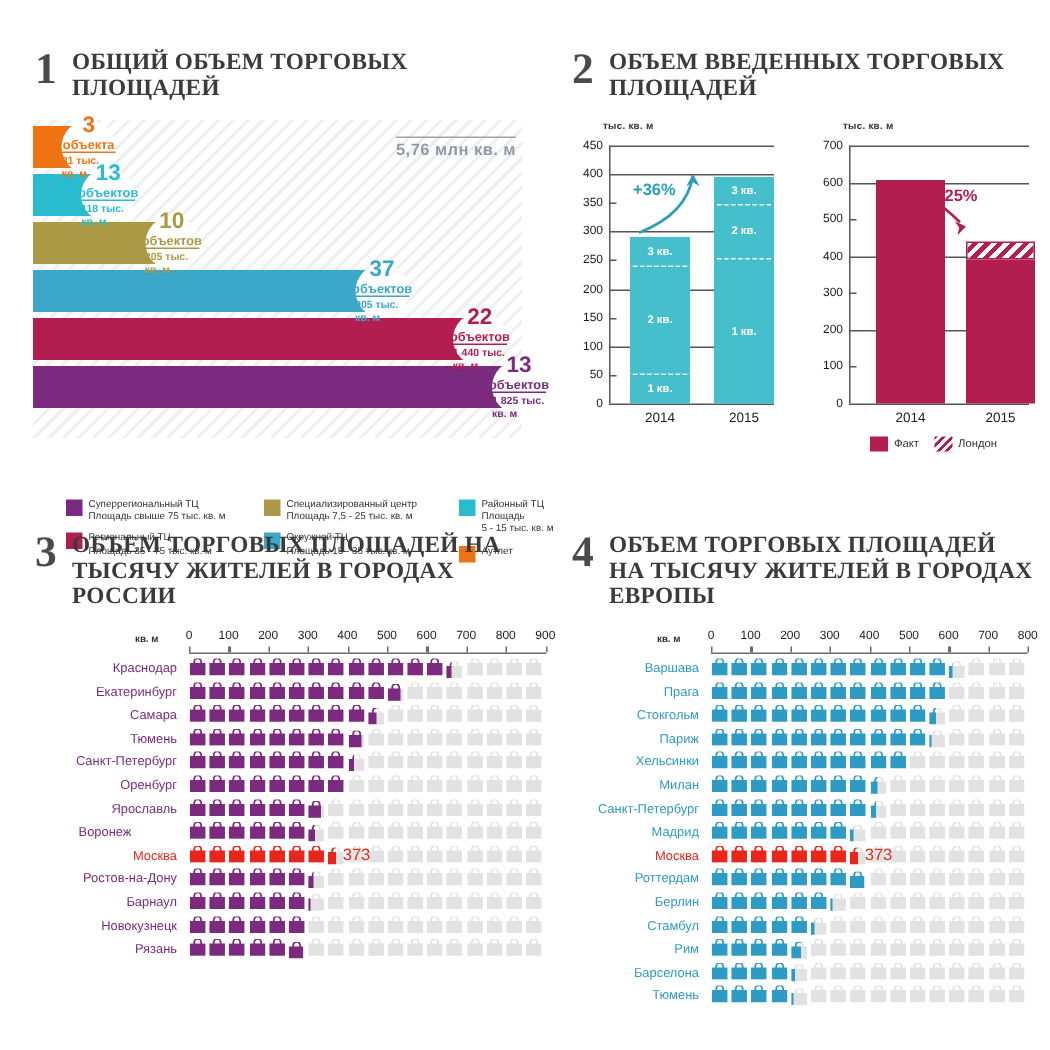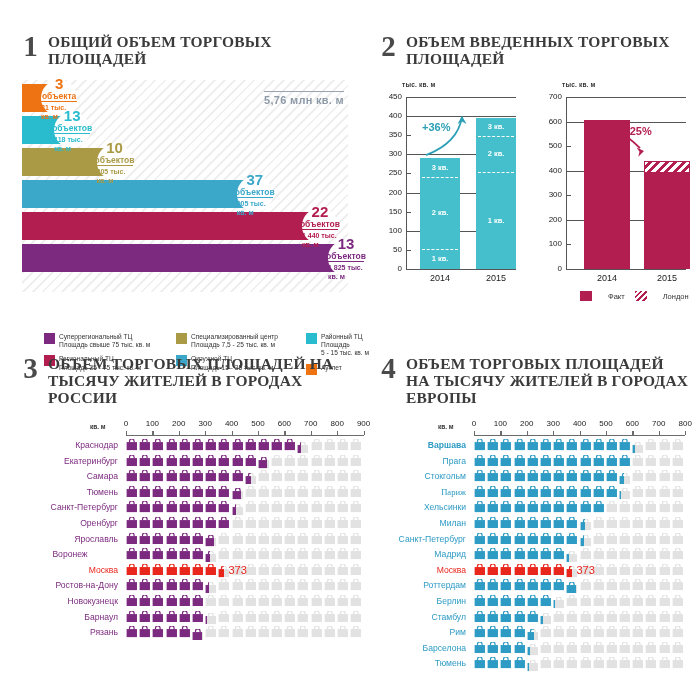--- a/index.html
+++ b/index.html
@@ -65,21 +65,21 @@
   #panel2{left:380px;top:33px;width:310px;}
   .p2wrap{position:relative;margin-top:14px;width:312px;height:216px;}
   .axunit{font-size:6.5px;font-weight:700;color:#333;letter-spacing:.2px;}
   .chartbox{position:relative;}
   .ytick{position:absolute;font-size:8px;color:#1b1b1b;text-align:right;width:22px;}
   .seglab{position:absolute;width:100%;text-align:center;color:#fff;font-size:7.5px;font-weight:700;}
   .xlab{position:absolute;font-size:9px;color:#1b1b1b;text-align:center;}
   .badge2{position:absolute;font-size:11px;font-weight:700;}
   .p2legend{position:absolute;display:flex;gap:10px;align-items:center;font-size:7.5px;color:#333;}
   .p2legend .sw{width:12px;height:10px;}
-  .p2legend .it{display:flex;gap:16px;align-items:center;}
+  .p2legend .it{display:flex;gap:4px;}
 
   
   #panel3{left:22px;top:355px;width:340px;}
   #panel4{left:380px;top:355px;width:310px;}
   .pictwrap{position:relative;margin-top:9px;}
   .axrow{position:relative;height:24px;}
   .axunit2{position:absolute;font-size:6.5px;font-weight:700;color:#333;}
   .axnum{position:absolute;font-size:8px;color:#1b1b1b;text-align:center;width:24px;}
   .axline{position:absolute;height:1.2px;background:#6b6b6b;}
   .axtk{position:absolute;width:1.2px;height:4px;background:#6b6b6b;}
@@ -1520,20 +1520,141 @@
             </span>
             <span class="ic" style="width:13.2px">
               <svg width="11.6" height="11.5" viewBox="0 0 12 12">
       <path d="M0.6 3.2 H11.4 V11.6 H0.6 Z" fill="#e2e2e2"></path>
       <path d="M3.6 3.4 V2.3 a2.4 2.4 0 0 1 4.8 0 V3.4" fill="none" stroke="#e2e2e2" stroke-width="1.25"></path>
     </svg>
             </span>
           </div>
         </div>
         <div class="citerow">
+          <div class="cityname" style="width: 96px; left: 0px; color: rgb(124, 42, 127);">Барнаул</div>
+          <div class="icons" style="left: 104px;">
+            <span class="ic" style="width:13.2px">
+              <svg width="11.6" height="11.5" viewBox="0 0 12 12">
+      <path d="M0.6 3.2 H11.4 V11.6 H0.6 Z" fill="#7c2a7f"></path>
+      <path d="M3.6 3.4 V2.3 a2.4 2.4 0 0 1 4.8 0 V3.4" fill="none" stroke="#7c2a7f" stroke-width="1.25"></path>
+    </svg>
+            </span>
+            <span class="ic" style="width:13.2px">
+              <svg width="11.6" height="11.5" viewBox="0 0 12 12">
+      <path d="M0.6 3.2 H11.4 V11.6 H0.6 Z" fill="#7c2a7f"></path>
+      <path d="M3.6 3.4 V2.3 a2.4 2.4 0 0 1 4.8 0 V3.4" fill="none" stroke="#7c2a7f" stroke-width="1.25"></path>
+    </svg>
+            </span>
+            <span class="ic" style="width:13.2px">
+              <svg width="11.6" height="11.5" viewBox="0 0 12 12">
+      <path d="M0.6 3.2 H11.4 V11.6 H0.6 Z" fill="#7c2a7f"></path>
+      <path d="M3.6 3.4 V2.3 a2.4 2.4 0 0 1 4.8 0 V3.4" fill="none" stroke="#7c2a7f" stroke-width="1.25"></path>
+    </svg>
+            </span>
+            <span class="ic" style="width:13.2px">
+              <svg width="11.6" height="11.5" viewBox="0 0 12 12">
+      <path d="M0.6 3.2 H11.4 V11.6 H0.6 Z" fill="#7c2a7f"></path>
+      <path d="M3.6 3.4 V2.3 a2.4 2.4 0 0 1 4.8 0 V3.4" fill="none" stroke="#7c2a7f" stroke-width="1.25"></path>
+    </svg>
+            </span>
+            <span class="ic" style="width:13.2px">
+              <svg width="11.6" height="11.5" viewBox="0 0 12 12">
+      <path d="M0.6 3.2 H11.4 V11.6 H0.6 Z" fill="#7c2a7f"></path>
+      <path d="M3.6 3.4 V2.3 a2.4 2.4 0 0 1 4.8 0 V3.4" fill="none" stroke="#7c2a7f" stroke-width="1.25"></path>
+    </svg>
+            </span>
+            <span class="ic" style="width:13.2px">
+              <svg width="11.6" height="11.5" viewBox="0 0 12 12">
+      <path d="M0.6 3.2 H11.4 V11.6 H0.6 Z" fill="#7c2a7f"></path>
+      <path d="M3.6 3.4 V2.3 a2.4 2.4 0 0 1 4.8 0 V3.4" fill="none" stroke="#7c2a7f" stroke-width="1.25"></path>
+    </svg>
+            </span>
+            <span class="ic" style="width:13.2px"><span style="position:relative;display:inline-block;width:11.6px;height:11.5px">
+      <span style="position:absolute;inset:0">
+                  <svg width="11.6" height="11.5" viewBox="0 0 12 12">
+      <path d="M0.6 3.2 H11.4 V11.6 H0.6 Z" fill="#e2e2e2"></path>
+      <path d="M3.6 3.4 V2.3 a2.4 2.4 0 0 1 4.8 0 V3.4" fill="none" stroke="#e2e2e2" stroke-width="1.25"></path>
+    </svg>
+                </span>
+      <span style="position:absolute;inset:0;overflow:hidden;width:2.320000000000002px">
+                  <svg width="11.6" height="11.5" viewBox="0 0 12 12">
+      <path d="M0.6 3.2 H11.4 V11.6 H0.6 Z" fill="#7c2a7f"></path>
+      <path d="M3.6 3.4 V2.3 a2.4 2.4 0 0 1 4.8 0 V3.4" fill="none" stroke="#7c2a7f" stroke-width="1.25"></path>
+    </svg>
+                </span>
+    </span></span>
+            <span class="ic" style="width:13.2px">
+              <svg width="11.6" height="11.5" viewBox="0 0 12 12">
+      <path d="M0.6 3.2 H11.4 V11.6 H0.6 Z" fill="#e2e2e2"></path>
+      <path d="M3.6 3.4 V2.3 a2.4 2.4 0 0 1 4.8 0 V3.4" fill="none" stroke="#e2e2e2" stroke-width="1.25"></path>
+    </svg>
+            </span>
+            <span class="ic" style="width:13.2px">
+              <svg width="11.6" height="11.5" viewBox="0 0 12 12">
+      <path d="M0.6 3.2 H11.4 V11.6 H0.6 Z" fill="#e2e2e2"></path>
+      <path d="M3.6 3.4 V2.3 a2.4 2.4 0 0 1 4.8 0 V3.4" fill="none" stroke="#e2e2e2" stroke-width="1.25"></path>
+    </svg>
+            </span>
+            <span class="ic" style="width:13.2px">
+              <svg width="11.6" height="11.5" viewBox="0 0 12 12">
+      <path d="M0.6 3.2 H11.4 V11.6 H0.6 Z" fill="#e2e2e2"></path>
+      <path d="M3.6 3.4 V2.3 a2.4 2.4 0 0 1 4.8 0 V3.4" fill="none" stroke="#e2e2e2" stroke-width="1.25"></path>
+    </svg>
+            </span>
+            <span class="ic" style="width:13.2px">
+              <svg width="11.6" height="11.5" viewBox="0 0 12 12">
+      <path d="M0.6 3.2 H11.4 V11.6 H0.6 Z" fill="#e2e2e2"></path>
+      <path d="M3.6 3.4 V2.3 a2.4 2.4 0 0 1 4.8 0 V3.4" fill="none" stroke="#e2e2e2" stroke-width="1.25"></path>
+    </svg>
+            </span>
+            <span class="ic" style="width:13.2px">
+              <svg width="11.6" height="11.5" viewBox="0 0 12 12">
+      <path d="M0.6 3.2 H11.4 V11.6 H0.6 Z" fill="#e2e2e2"></path>
+      <path d="M3.6 3.4 V2.3 a2.4 2.4 0 0 1 4.8 0 V3.4" fill="none" stroke="#e2e2e2" stroke-width="1.25"></path>
+    </svg>
+            </span>
+            <span class="ic" style="width:13.2px">
+              <svg width="11.6" height="11.5" viewBox="0 0 12 12">
+      <path d="M0.6 3.2 H11.4 V11.6 H0.6 Z" fill="#e2e2e2"></path>
+      <path d="M3.6 3.4 V2.3 a2.4 2.4 0 0 1 4.8 0 V3.4" fill="none" stroke="#e2e2e2" stroke-width="1.25"></path>
+    </svg>
+            </span>
+            <span class="ic" style="width:13.2px">
+              <svg width="11.6" height="11.5" viewBox="0 0 12 12">
+      <path d="M0.6 3.2 H11.4 V11.6 H0.6 Z" fill="#e2e2e2"></path>
+      <path d="M3.6 3.4 V2.3 a2.4 2.4 0 0 1 4.8 0 V3.4" fill="none" stroke="#e2e2e2" stroke-width="1.25"></path>
+    </svg>
+            </span>
+            <span class="ic" style="width:13.2px">
+              <svg width="11.6" height="11.5" viewBox="0 0 12 12">
+      <path d="M0.6 3.2 H11.4 V11.6 H0.6 Z" fill="#e2e2e2"></path>
+      <path d="M3.6 3.4 V2.3 a2.4 2.4 0 0 1 4.8 0 V3.4" fill="none" stroke="#e2e2e2" stroke-width="1.25"></path>
+    </svg>
+            </span>
+            <span class="ic" style="width:13.2px">
+              <svg width="11.6" height="11.5" viewBox="0 0 12 12">
+      <path d="M0.6 3.2 H11.4 V11.6 H0.6 Z" fill="#e2e2e2"></path>
+      <path d="M3.6 3.4 V2.3 a2.4 2.4 0 0 1 4.8 0 V3.4" fill="none" stroke="#e2e2e2" stroke-width="1.25"></path>
+    </svg>
+            </span>
+            <span class="ic" style="width:13.2px">
+              <svg width="11.6" height="11.5" viewBox="0 0 12 12">
+      <path d="M0.6 3.2 H11.4 V11.6 H0.6 Z" fill="#e2e2e2"></path>
+      <path d="M3.6 3.4 V2.3 a2.4 2.4 0 0 1 4.8 0 V3.4" fill="none" stroke="#e2e2e2" stroke-width="1.25"></path>
+    </svg>
+            </span>
+            <span class="ic" style="width:13.2px">
+              <svg width="11.6" height="11.5" viewBox="0 0 12 12">
+      <path d="M0.6 3.2 H11.4 V11.6 H0.6 Z" fill="#e2e2e2"></path>
+      <path d="M3.6 3.4 V2.3 a2.4 2.4 0 0 1 4.8 0 V3.4" fill="none" stroke="#e2e2e2" stroke-width="1.25"></path>
+    </svg>
+            </span>
+          </div>
+        </div>
+        <div class="citerow">
           <div class="cityname" style="width: 96px; left: 0px; color: rgb(124, 42, 127);">Новокузнецк</div>
           <div class="icons" style="left: 104px;">
             <span class="ic" style="width:13.2px">
               <svg width="11.6" height="11.5" viewBox="0 0 12 12">
       <path d="M0.6 3.2 H11.4 V11.6 H0.6 Z" fill="#7c2a7f"></path>
       <path d="M3.6 3.4 V2.3 a2.4 2.4 0 0 1 4.8 0 V3.4" fill="none" stroke="#7c2a7f" stroke-width="1.25"></path>
     </svg>
             </span>
             <span class="ic" style="width:13.2px">
               <svg width="11.6" height="11.5" viewBox="0 0 12 12">
@@ -1564,141 +1685,20 @@
       <path d="M0.6 3.2 H11.4 V11.6 H0.6 Z" fill="#7c2a7f"></path>
       <path d="M3.6 3.4 V2.3 a2.4 2.4 0 0 1 4.8 0 V3.4" fill="none" stroke="#7c2a7f" stroke-width="1.25"></path>
     </svg>
             </span>
             <span class="ic" style="width:13.2px">
               <svg width="11.6" height="11.5" viewBox="0 0 12 12">
       <path d="M0.6 3.2 H11.4 V11.6 H0.6 Z" fill="#e2e2e2"></path>
       <path d="M3.6 3.4 V2.3 a2.4 2.4 0 0 1 4.8 0 V3.4" fill="none" stroke="#e2e2e2" stroke-width="1.25"></path>
     </svg>
             </span>
-            <span class="ic" style="width:13.2px">
-              <svg width="11.6" height="11.5" viewBox="0 0 12 12">
-      <path d="M0.6 3.2 H11.4 V11.6 H0.6 Z" fill="#e2e2e2"></path>
-      <path d="M3.6 3.4 V2.3 a2.4 2.4 0 0 1 4.8 0 V3.4" fill="none" stroke="#e2e2e2" stroke-width="1.25"></path>
-    </svg>
-            </span>
-            <span class="ic" style="width:13.2px">
-              <svg width="11.6" height="11.5" viewBox="0 0 12 12">
-      <path d="M0.6 3.2 H11.4 V11.6 H0.6 Z" fill="#e2e2e2"></path>
-      <path d="M3.6 3.4 V2.3 a2.4 2.4 0 0 1 4.8 0 V3.4" fill="none" stroke="#e2e2e2" stroke-width="1.25"></path>
-    </svg>
-            </span>
-            <span class="ic" style="width:13.2px">
-              <svg width="11.6" height="11.5" viewBox="0 0 12 12">
-      <path d="M0.6 3.2 H11.4 V11.6 H0.6 Z" fill="#e2e2e2"></path>
-      <path d="M3.6 3.4 V2.3 a2.4 2.4 0 0 1 4.8 0 V3.4" fill="none" stroke="#e2e2e2" stroke-width="1.25"></path>
-    </svg>
-            </span>
-            <span class="ic" style="width:13.2px">
-              <svg width="11.6" height="11.5" viewBox="0 0 12 12">
-      <path d="M0.6 3.2 H11.4 V11.6 H0.6 Z" fill="#e2e2e2"></path>
-      <path d="M3.6 3.4 V2.3 a2.4 2.4 0 0 1 4.8 0 V3.4" fill="none" stroke="#e2e2e2" stroke-width="1.25"></path>
-    </svg>
-            </span>
-            <span class="ic" style="width:13.2px">
-              <svg width="11.6" height="11.5" viewBox="0 0 12 12">
-      <path d="M0.6 3.2 H11.4 V11.6 H0.6 Z" fill="#e2e2e2"></path>
-      <path d="M3.6 3.4 V2.3 a2.4 2.4 0 0 1 4.8 0 V3.4" fill="none" stroke="#e2e2e2" stroke-width="1.25"></path>
-    </svg>
-            </span>
-            <span class="ic" style="width:13.2px">
-              <svg width="11.6" height="11.5" viewBox="0 0 12 12">
-      <path d="M0.6 3.2 H11.4 V11.6 H0.6 Z" fill="#e2e2e2"></path>
-      <path d="M3.6 3.4 V2.3 a2.4 2.4 0 0 1 4.8 0 V3.4" fill="none" stroke="#e2e2e2" stroke-width="1.25"></path>
-    </svg>
-            </span>
-            <span class="ic" style="width:13.2px">
-              <svg width="11.6" height="11.5" viewBox="0 0 12 12">
-      <path d="M0.6 3.2 H11.4 V11.6 H0.6 Z" fill="#e2e2e2"></path>
-      <path d="M3.6 3.4 V2.3 a2.4 2.4 0 0 1 4.8 0 V3.4" fill="none" stroke="#e2e2e2" stroke-width="1.25"></path>
-    </svg>
-            </span>
-            <span class="ic" style="width:13.2px">
-              <svg width="11.6" height="11.5" viewBox="0 0 12 12">
-      <path d="M0.6 3.2 H11.4 V11.6 H0.6 Z" fill="#e2e2e2"></path>
-      <path d="M3.6 3.4 V2.3 a2.4 2.4 0 0 1 4.8 0 V3.4" fill="none" stroke="#e2e2e2" stroke-width="1.25"></path>
-    </svg>
-            </span>
-            <span class="ic" style="width:13.2px">
-              <svg width="11.6" height="11.5" viewBox="0 0 12 12">
-      <path d="M0.6 3.2 H11.4 V11.6 H0.6 Z" fill="#e2e2e2"></path>
-      <path d="M3.6 3.4 V2.3 a2.4 2.4 0 0 1 4.8 0 V3.4" fill="none" stroke="#e2e2e2" stroke-width="1.25"></path>
-    </svg>
-            </span>
-            <span class="ic" style="width:13.2px">
-              <svg width="11.6" height="11.5" viewBox="0 0 12 12">
-      <path d="M0.6 3.2 H11.4 V11.6 H0.6 Z" fill="#e2e2e2"></path>
-      <path d="M3.6 3.4 V2.3 a2.4 2.4 0 0 1 4.8 0 V3.4" fill="none" stroke="#e2e2e2" stroke-width="1.25"></path>
-    </svg>
-            </span>
-            <span class="ic" style="width:13.2px">
-              <svg width="11.6" height="11.5" viewBox="0 0 12 12">
-      <path d="M0.6 3.2 H11.4 V11.6 H0.6 Z" fill="#e2e2e2"></path>
-      <path d="M3.6 3.4 V2.3 a2.4 2.4 0 0 1 4.8 0 V3.4" fill="none" stroke="#e2e2e2" stroke-width="1.25"></path>
-    </svg>
-            </span>
-          </div>
-        </div>
-        <div class="citerow">
-          <div class="cityname" style="width: 96px; left: 0px; color: rgb(124, 42, 127);">Барнаул</div>
-          <div class="icons" style="left: 104px;">
-            <span class="ic" style="width:13.2px">
-              <svg width="11.6" height="11.5" viewBox="0 0 12 12">
-      <path d="M0.6 3.2 H11.4 V11.6 H0.6 Z" fill="#7c2a7f"></path>
-      <path d="M3.6 3.4 V2.3 a2.4 2.4 0 0 1 4.8 0 V3.4" fill="none" stroke="#7c2a7f" stroke-width="1.25"></path>
-    </svg>
-            </span>
-            <span class="ic" style="width:13.2px">
-              <svg width="11.6" height="11.5" viewBox="0 0 12 12">
-      <path d="M0.6 3.2 H11.4 V11.6 H0.6 Z" fill="#7c2a7f"></path>
-      <path d="M3.6 3.4 V2.3 a2.4 2.4 0 0 1 4.8 0 V3.4" fill="none" stroke="#7c2a7f" stroke-width="1.25"></path>
-    </svg>
-            </span>
-            <span class="ic" style="width:13.2px">
-              <svg width="11.6" height="11.5" viewBox="0 0 12 12">
-      <path d="M0.6 3.2 H11.4 V11.6 H0.6 Z" fill="#7c2a7f"></path>
-      <path d="M3.6 3.4 V2.3 a2.4 2.4 0 0 1 4.8 0 V3.4" fill="none" stroke="#7c2a7f" stroke-width="1.25"></path>
-    </svg>
-            </span>
-            <span class="ic" style="width:13.2px">
-              <svg width="11.6" height="11.5" viewBox="0 0 12 12">
-      <path d="M0.6 3.2 H11.4 V11.6 H0.6 Z" fill="#7c2a7f"></path>
-      <path d="M3.6 3.4 V2.3 a2.4 2.4 0 0 1 4.8 0 V3.4" fill="none" stroke="#7c2a7f" stroke-width="1.25"></path>
-    </svg>
-            </span>
-            <span class="ic" style="width:13.2px">
-              <svg width="11.6" height="11.5" viewBox="0 0 12 12">
-      <path d="M0.6 3.2 H11.4 V11.6 H0.6 Z" fill="#7c2a7f"></path>
-      <path d="M3.6 3.4 V2.3 a2.4 2.4 0 0 1 4.8 0 V3.4" fill="none" stroke="#7c2a7f" stroke-width="1.25"></path>
-    </svg>
-            </span>
-            <span class="ic" style="width:13.2px">
-              <svg width="11.6" height="11.5" viewBox="0 0 12 12">
-      <path d="M0.6 3.2 H11.4 V11.6 H0.6 Z" fill="#7c2a7f"></path>
-      <path d="M3.6 3.4 V2.3 a2.4 2.4 0 0 1 4.8 0 V3.4" fill="none" stroke="#7c2a7f" stroke-width="1.25"></path>
-    </svg>
-            </span>
-            <span class="ic" style="width:13.2px"><span style="position:relative;display:inline-block;width:11.6px;height:11.5px">
-      <span style="position:absolute;inset:0">
-                  <svg width="11.6" height="11.5" viewBox="0 0 12 12">
-      <path d="M0.6 3.2 H11.4 V11.6 H0.6 Z" fill="#e2e2e2"></path>
-      <path d="M3.6 3.4 V2.3 a2.4 2.4 0 0 1 4.8 0 V3.4" fill="none" stroke="#e2e2e2" stroke-width="1.25"></path>
-    </svg>
-                </span>
-      <span style="position:absolute;inset:0;overflow:hidden;width:2.320000000000002px">
-                  <svg width="11.6" height="11.5" viewBox="0 0 12 12">
-      <path d="M0.6 3.2 H11.4 V11.6 H0.6 Z" fill="#7c2a7f"></path>
-      <path d="M3.6 3.4 V2.3 a2.4 2.4 0 0 1 4.8 0 V3.4" fill="none" stroke="#7c2a7f" stroke-width="1.25"></path>
-    </svg>
-                </span>
-    </span></span>
             <span class="ic" style="width:13.2px">
               <svg width="11.6" height="11.5" viewBox="0 0 12 12">
       <path d="M0.6 3.2 H11.4 V11.6 H0.6 Z" fill="#e2e2e2"></path>
       <path d="M3.6 3.4 V2.3 a2.4 2.4 0 0 1 4.8 0 V3.4" fill="none" stroke="#e2e2e2" stroke-width="1.25"></path>
     </svg>
             </span>
             <span class="ic" style="width:13.2px">
               <svg width="11.6" height="11.5" viewBox="0 0 12 12">
       <path d="M0.6 3.2 H11.4 V11.6 H0.6 Z" fill="#e2e2e2"></path>
       <path d="M3.6 3.4 V2.3 a2.4 2.4 0 0 1 4.8 0 V3.4" fill="none" stroke="#e2e2e2" stroke-width="1.25"></path>
@@ -1906,21 +1906,21 @@
           <div class="axtk" style="left: 226px; top: 16px;"></div>
           <div class="axnum" style="left: 240.4px; top: 4px;">600</div>
           <div class="axtk" style="left: 252.4px; top: 16px;"></div>
           <div class="axnum" style="left: 266.8px; top: 4px;">700</div>
           <div class="axtk" style="left: 278.8px; top: 16px;"></div>
           <div class="axnum" style="left: 293.2px; top: 4px;">800</div>
           <div class="axtk" style="left: 305.2px; top: 16px;"></div>
           <div class="axline" style="left: 94px; top: 20px; width: 211.2px;"></div>
         </div>
         <div class="citerow">
-          <div class="cityname" style="width: 86px; left: 0px; color: rgb(46, 155, 196); font-weight: bold;">Варшава</div>
+          <div class="cityname" style="width: 86px; left: 0px; color: rgb(46, 155, 196);">Варшава</div>
           <div class="icons" style="left: 94px;">
             <span class="ic" style="width:13.2px">
               <svg width="11.6" height="11.5" viewBox="0 0 12 12">
       <path d="M0.6 3.2 H11.4 V11.6 H0.6 Z" fill="#2e9bc4"></path>
       <path d="M3.6 3.4 V2.3 a2.4 2.4 0 0 1 4.8 0 V3.4" fill="none" stroke="#2e9bc4" stroke-width="1.25"></path>
     </svg>
             </span>
             <span class="ic" style="width:13.2px">
               <svg width="11.6" height="11.5" viewBox="0 0 12 12">
       <path d="M0.6 3.2 H11.4 V11.6 H0.6 Z" fill="#2e9bc4"></path>
@@ -2225,21 +2225,21 @@
             </span>
             <span class="ic" style="width:13.2px">
               <svg width="11.6" height="11.5" viewBox="0 0 12 12">
       <path d="M0.6 3.2 H11.4 V11.6 H0.6 Z" fill="#e2e2e2"></path>
       <path d="M3.6 3.4 V2.3 a2.4 2.4 0 0 1 4.8 0 V3.4" fill="none" stroke="#e2e2e2" stroke-width="1.25"></path>
     </svg>
             </span>
           </div>
         </div>
         <div class="citerow">
-          <div class="cityname" style="width: 86px; left: 0px; color: rgb(46, 155, 196); font-family: Liberation Serif, serif;">Париж</div>
+          <div class="cityname" style="width: 86px; left: 0px; color: rgb(46, 155, 196);">Париж</div>
           <div class="icons" style="left: 94px;">
             <span class="ic" style="width:13.2px">
               <svg width="11.6" height="11.5" viewBox="0 0 12 12">
       <path d="M0.6 3.2 H11.4 V11.6 H0.6 Z" fill="#2e9bc4"></path>
       <path d="M3.6 3.4 V2.3 a2.4 2.4 0 0 1 4.8 0 V3.4" fill="none" stroke="#2e9bc4" stroke-width="1.25"></path>
     </svg>
             </span>
             <span class="ic" style="width:13.2px">
               <svg width="11.6" height="11.5" viewBox="0 0 12 12">
       <path d="M0.6 3.2 H11.4 V11.6 H0.6 Z" fill="#2e9bc4"></path>

